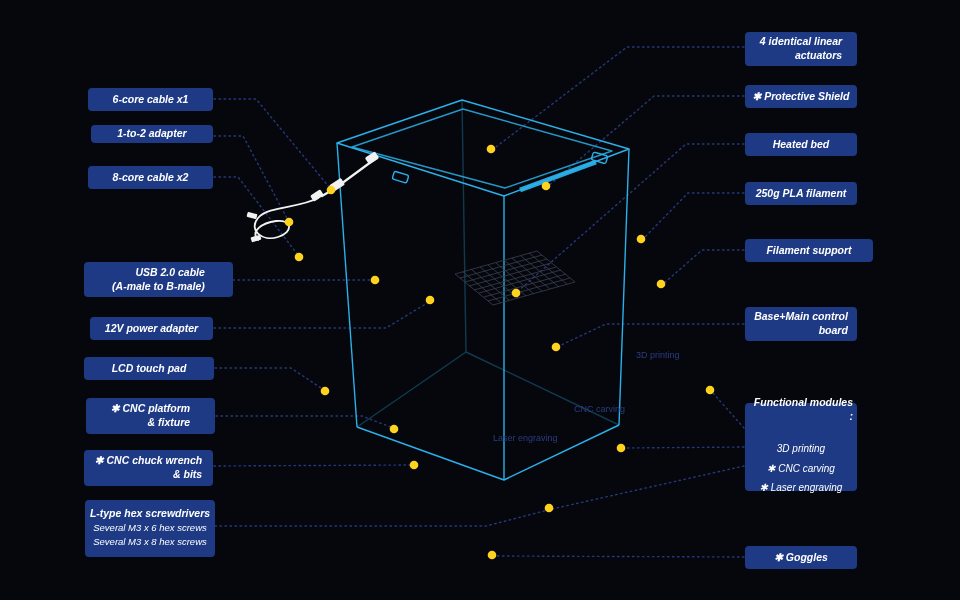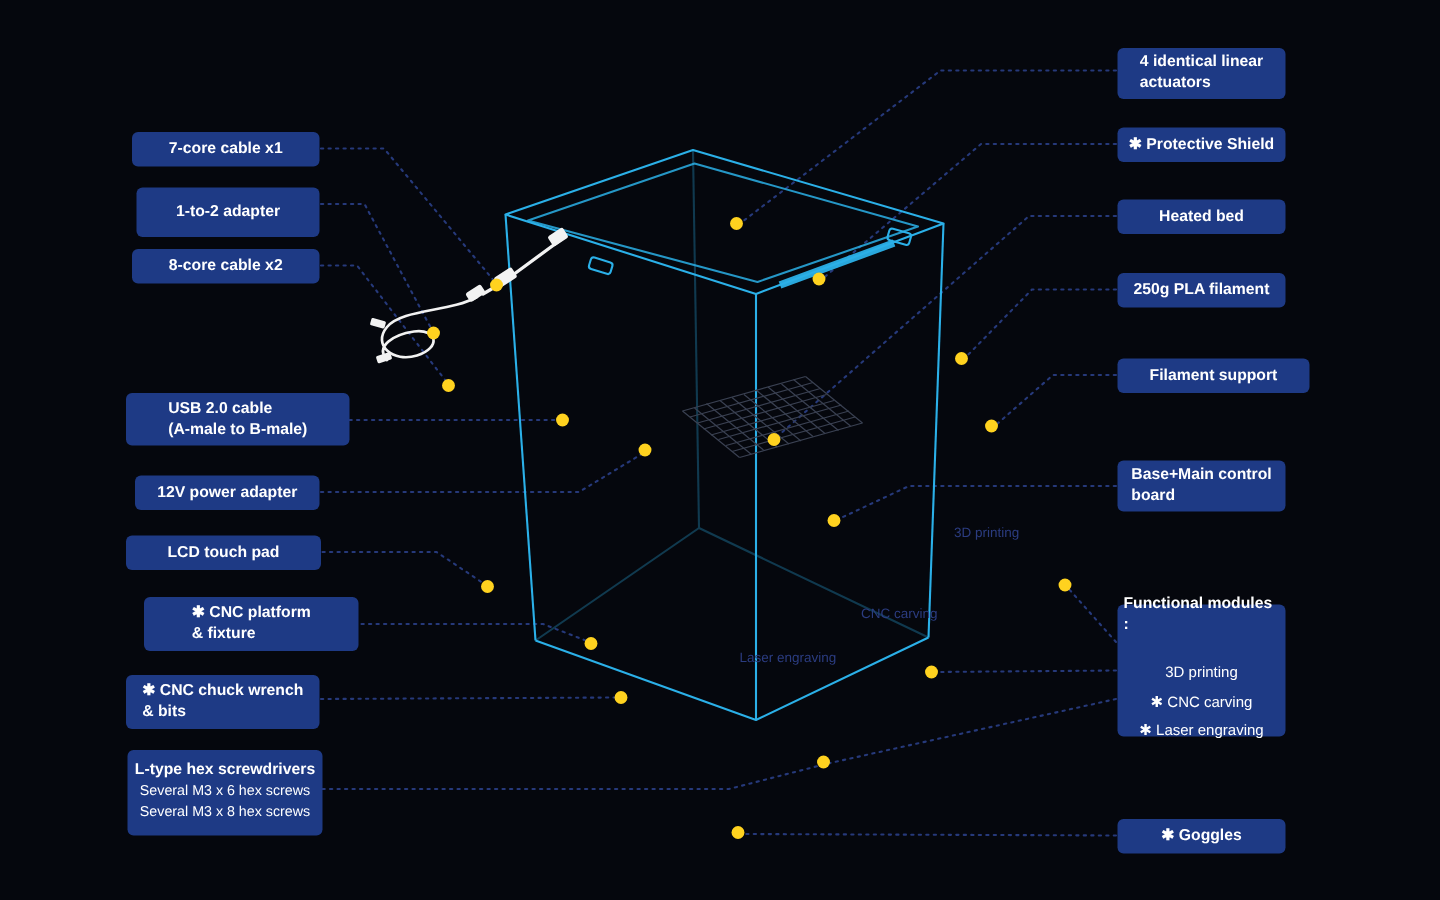--- a/index.html
+++ b/index.html
@@ -14,26 +14,27 @@
   svg.layer { position:absolute; left:0; top:0; }
   .label {
     position:absolute;
     background:#1e3a85;
     color:#ffffff;
     border-radius:4px;
     display:flex;
     flex-direction:column;
     align-items:center;
     justify-content:center;
-    text-align:left;
+    text-align:right;
     font-size:10.5px;
     font-weight:bold;
     line-height:1.3;
     white-space:pre-line;
     padding:2px 4px;
+    font-style:italic;
   }
   .label .sub { font-weight:normal; font-size:9.5px; line-height:1.5; white-space:nowrap; }
   .label.module-box .item { font-weight:normal; font-size:10px; line-height:1.95; }
   .label.module-box .mod-title { margin-bottom:16px; }
   .machine-label {
     position:absolute;
     color:#2b3c80;
     font-size:9px;
     font-weight:normal;
     white-space:nowrap;
@@ -115,28 +116,28 @@
       <circle cx="516" cy="293" r="4.3"></circle>
       <circle cx="641" cy="239" r="4.3"></circle>
       <circle cx="661" cy="284" r="4.3"></circle>
       <circle cx="556" cy="347" r="4.3"></circle>
       <circle cx="710" cy="390" r="4.3"></circle>
       <circle cx="621" cy="448" r="4.3"></circle>
       <circle cx="492" cy="555" r="4.3"></circle>
     </g>
   </svg>
 
-  <div class="label" style="left:88px;top:88px;width:125px;height:23px">7-core cable x1</div>
-  <div class="label" style="left:91px;top:125px;width:122px;height:33px">1-to-2 adapter</div>
+  <div class="label" style="left:88px;top:88px;width:125px;height:23px">6-core cable x1</div>
+  <div class="label" style="left:91px;top:125px;width:122px;height:18px">1-to-2 adapter</div>
   <div class="label" style="left:88px;top:166px;width:125px;height:23px">8-core cable x2</div>
   <div class="label" style="left:84px;top:262px;width:149px;height:35px">USB 2.0 cable
 (A-male to B-male)</div>
   <div class="label" style="left:90px;top:317px;width:123px;height:23px">12V power adapter</div>
   <div class="label" style="left:84px;top:357px;width:130px;height:23px">LCD touch pad</div>
-  <div class="label" style="left:96px;top:398px;width:143px;height:36px">✱ CNC  platform
+  <div class="label" style="left:86px;top:398px;width:129px;height:36px">✱ CNC  platform
 &amp; fixture</div>
   <div class="label" style="left:84px;top:450px;width:129px;height:36px">✱ CNC chuck wrench
 &amp; bits</div>
   <div class="label" style="left:85px;top:500px;width:130px;height:57px">
     <div>L-type hex screwdrivers</div>
     <div class="sub">Several M3 x 6 hex screws</div>
     <div class="sub">Several M3 x 8 hex screws</div>
   </div>
 
   <div class="label" style="left:745px;top:32px;width:112px;height:34px">4 identical linear

